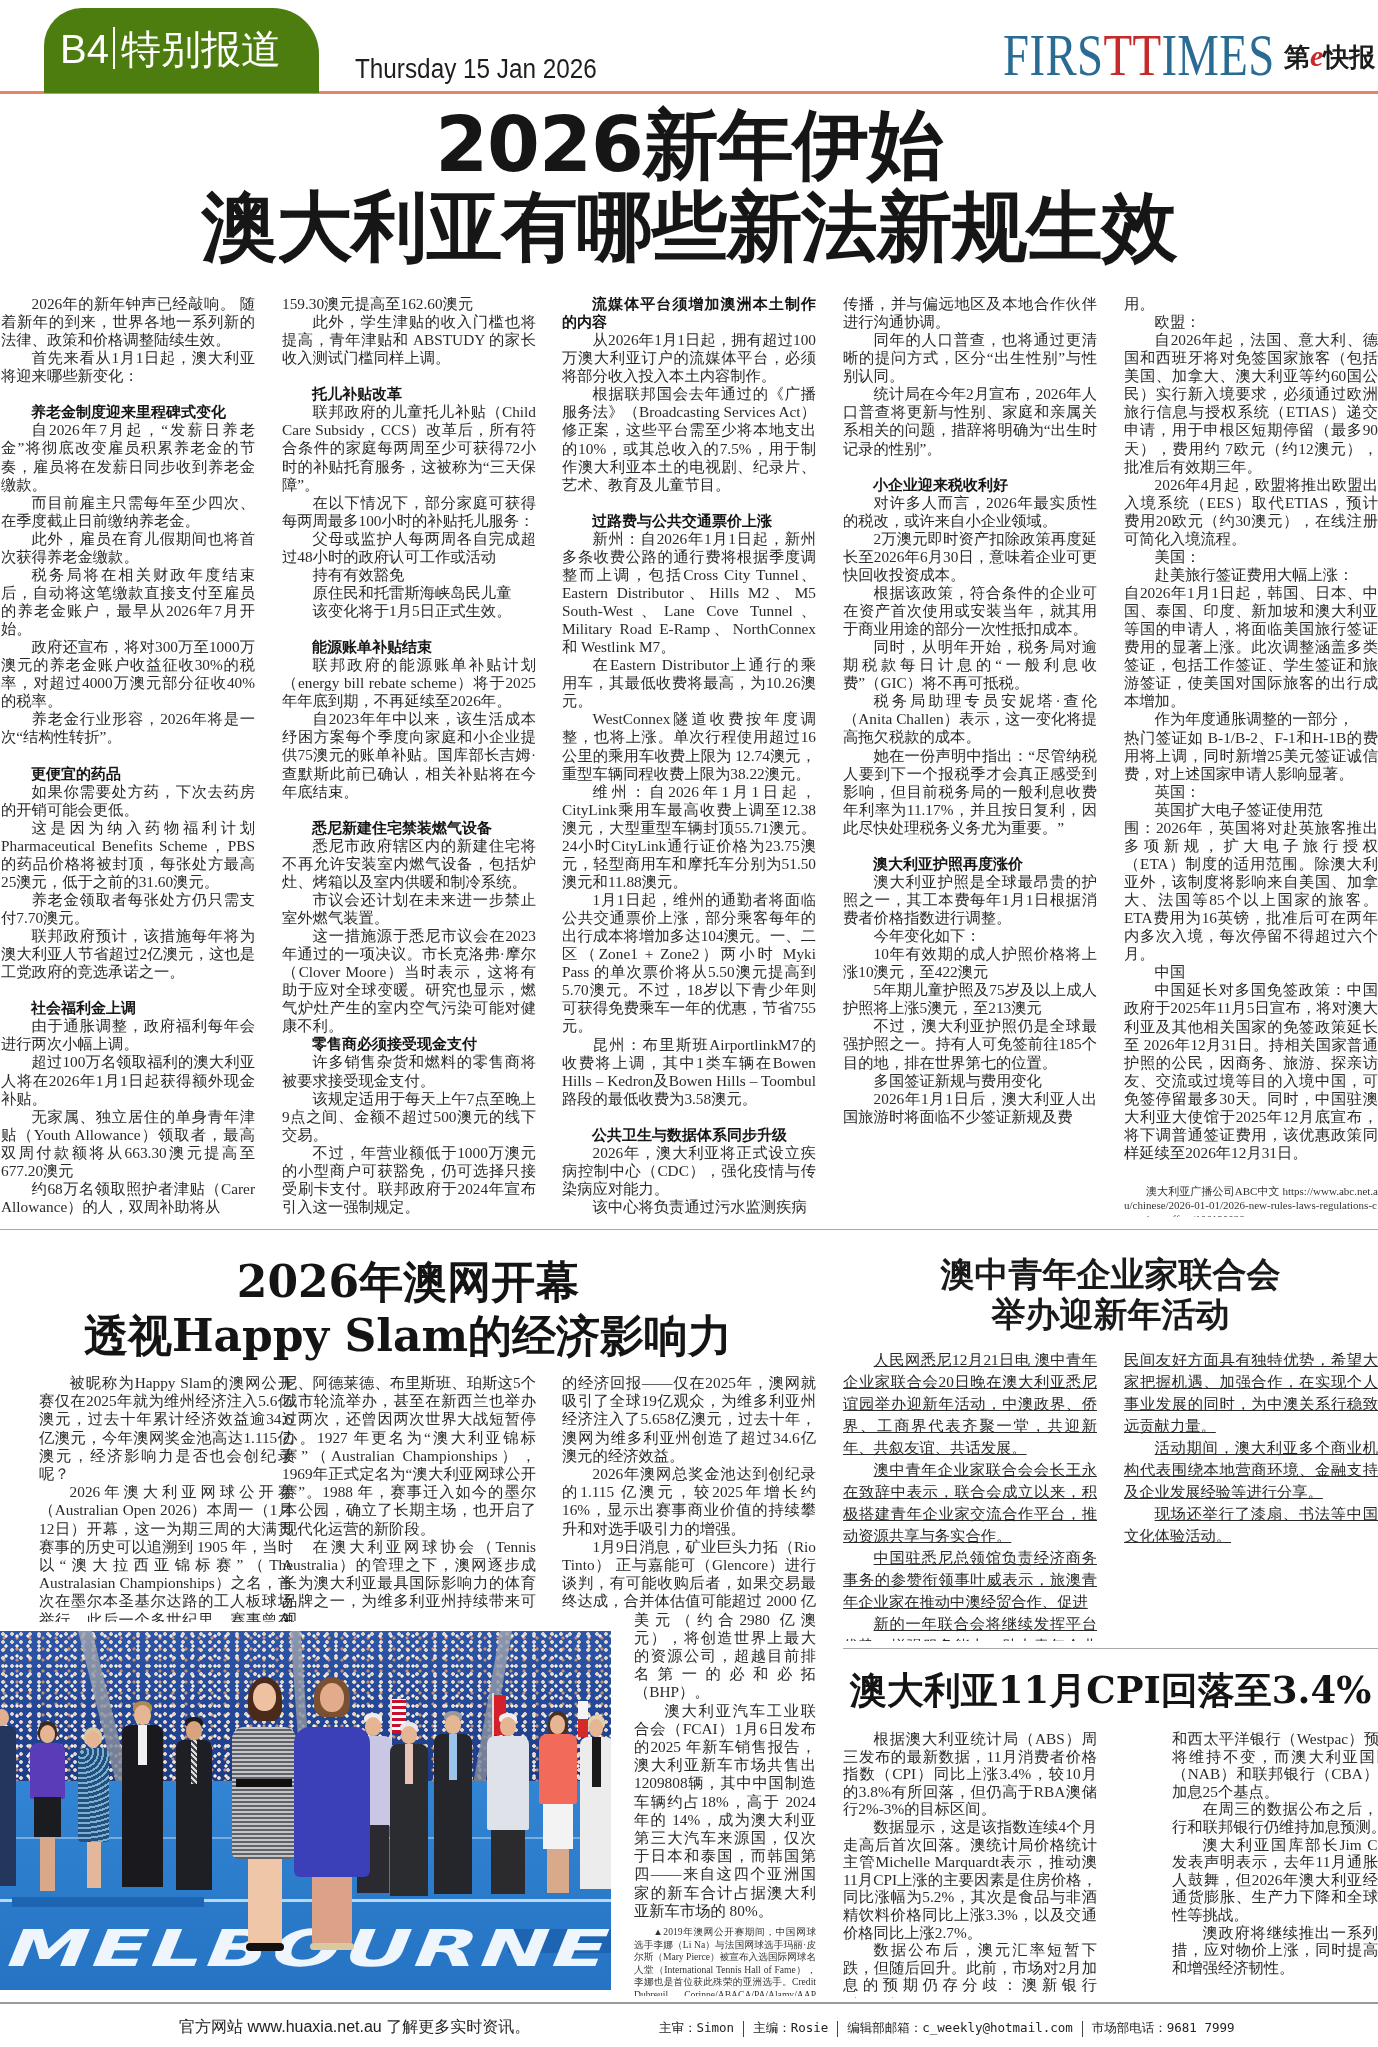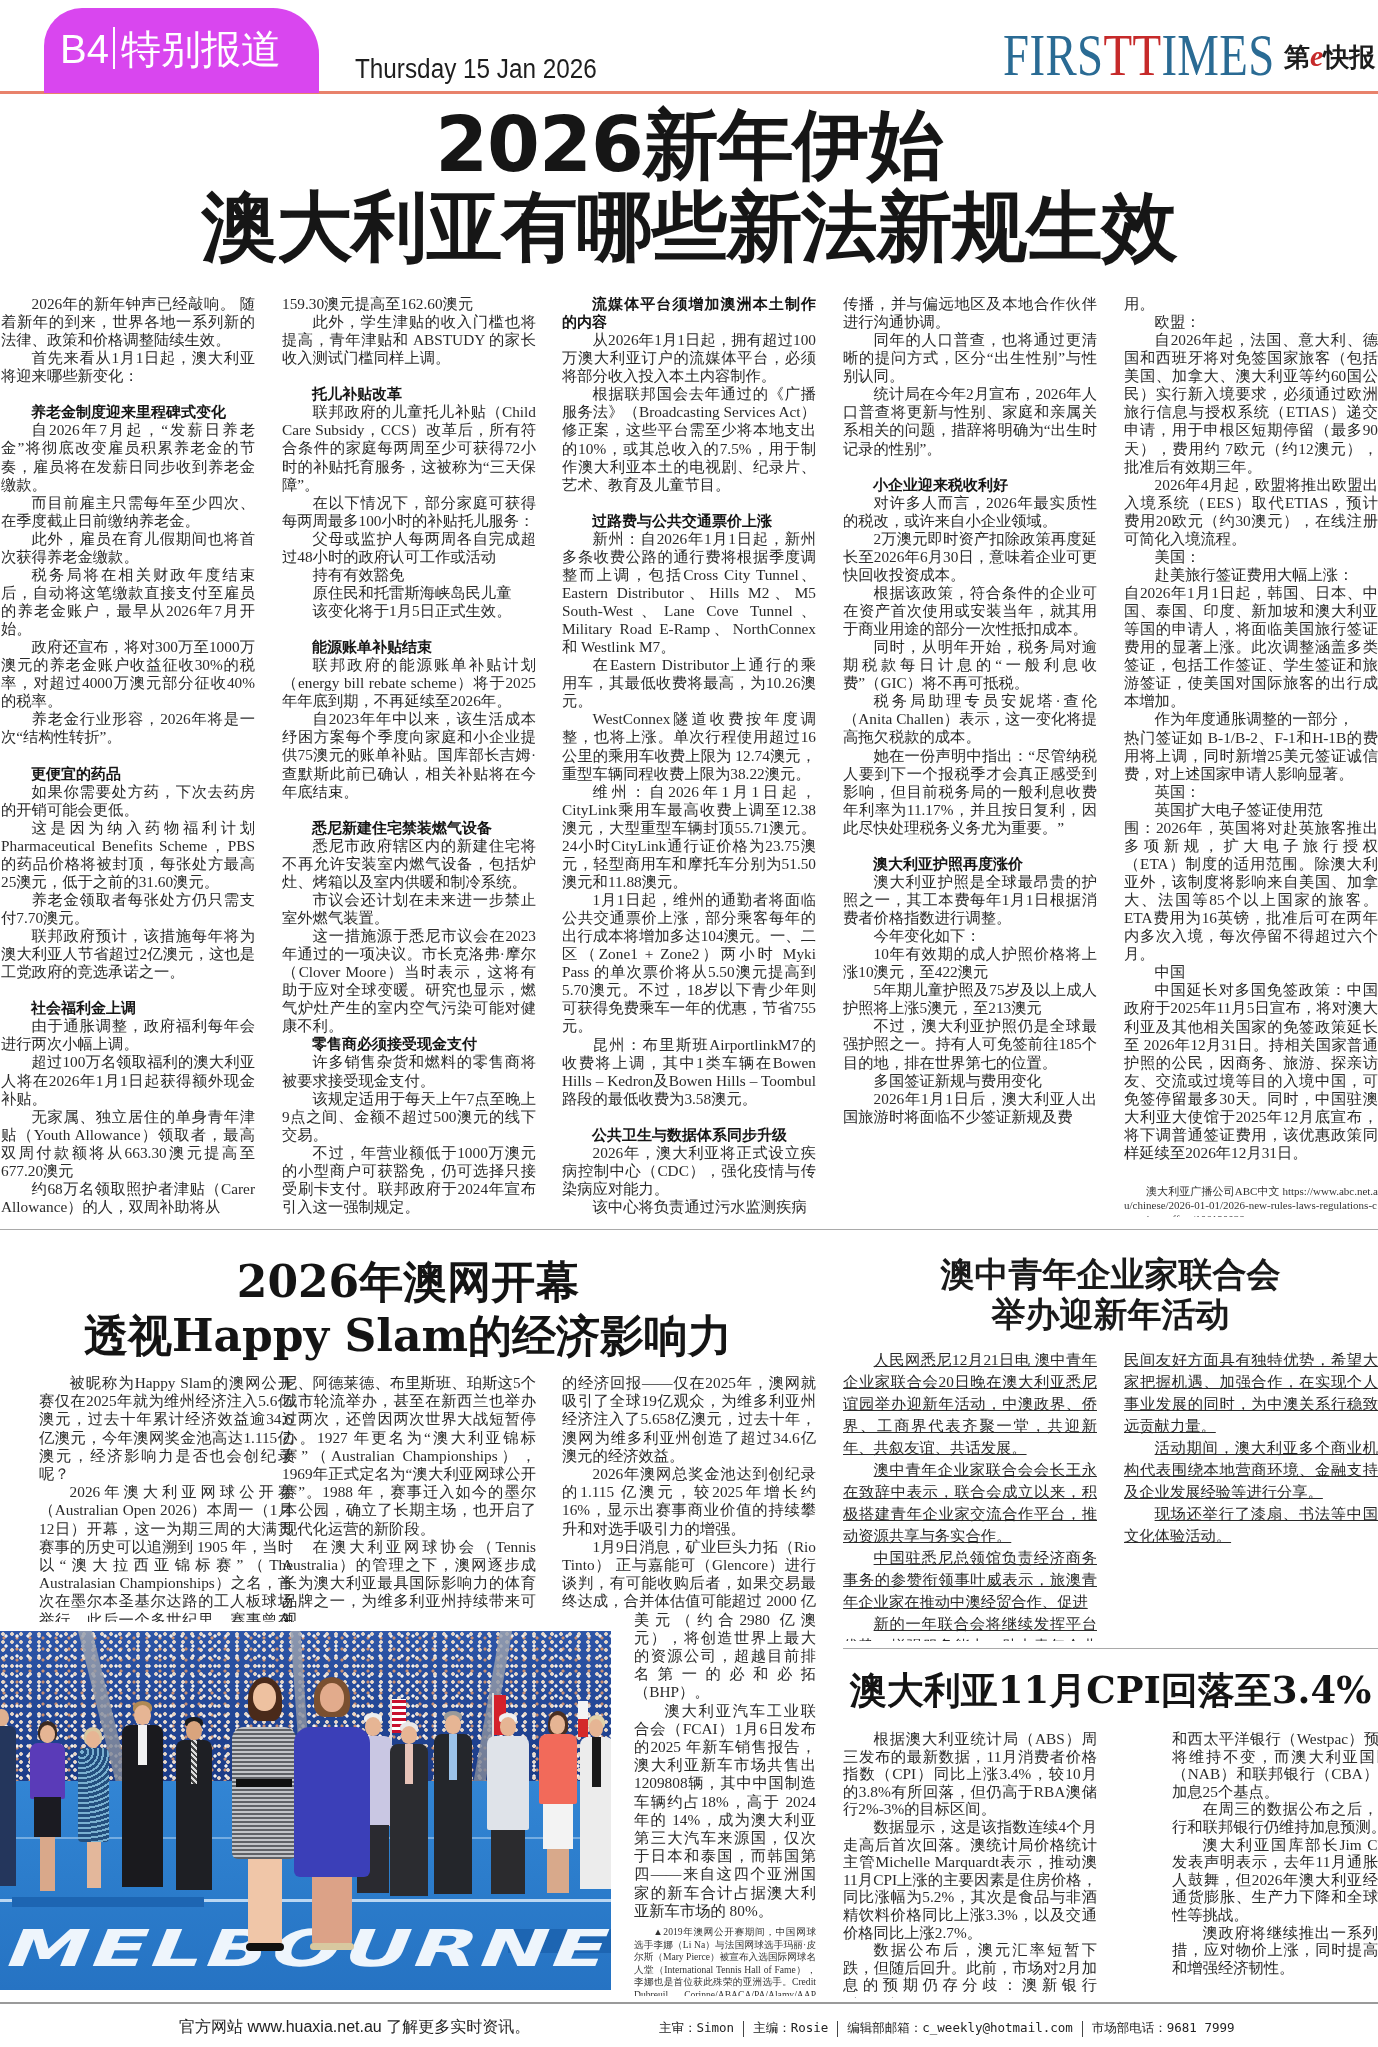--- a/index.html
+++ b/index.html
@@ -63,21 +63,21 @@
 
 
 .footer-web{position:absolute;left:179px;top:2016px;font-family:"Liberation Sans","DejaVu Sans",sans-serif;font-size:16px;line-height:22px;color:#222;white-space:nowrap;}
 .footer-credits{position:absolute;left:650px;top:2018px;font-family:"DejaVu Sans Mono","Liberation Mono",monospace;font-size:12.5px;line-height:20px;color:#222;white-space:nowrap;}
 .footer-credits span.item{display:inline-block;padding:0 9px;}
 .footer-credits span.sep{display:inline-block;width:1px;height:16px;background:#444;vertical-align:middle;}
 </style>
 </head>
 <body>
 
-<div class="tab" style="background: #d946ef;">
+<div class="tab" style="background: #4d7c0f;">
   <div class="tab-text">
     <span>B4</span><span class="tab-bar"></span><span>特别报道</span>
   </div>
 </div>
 <div class="date">Thursday 15 Jan 2026</div>
 <div class="head-rule" style="background: rgb(232, 130, 107);"></div>
 
 <div class="logo-en">
   <span style="color: rgb(42, 107, 148);">FIRS</span><span style="color: rgb(198, 42, 42);">TT</span><span style="color: rgb(42, 107, 148);">IMES</span>
 </div>

